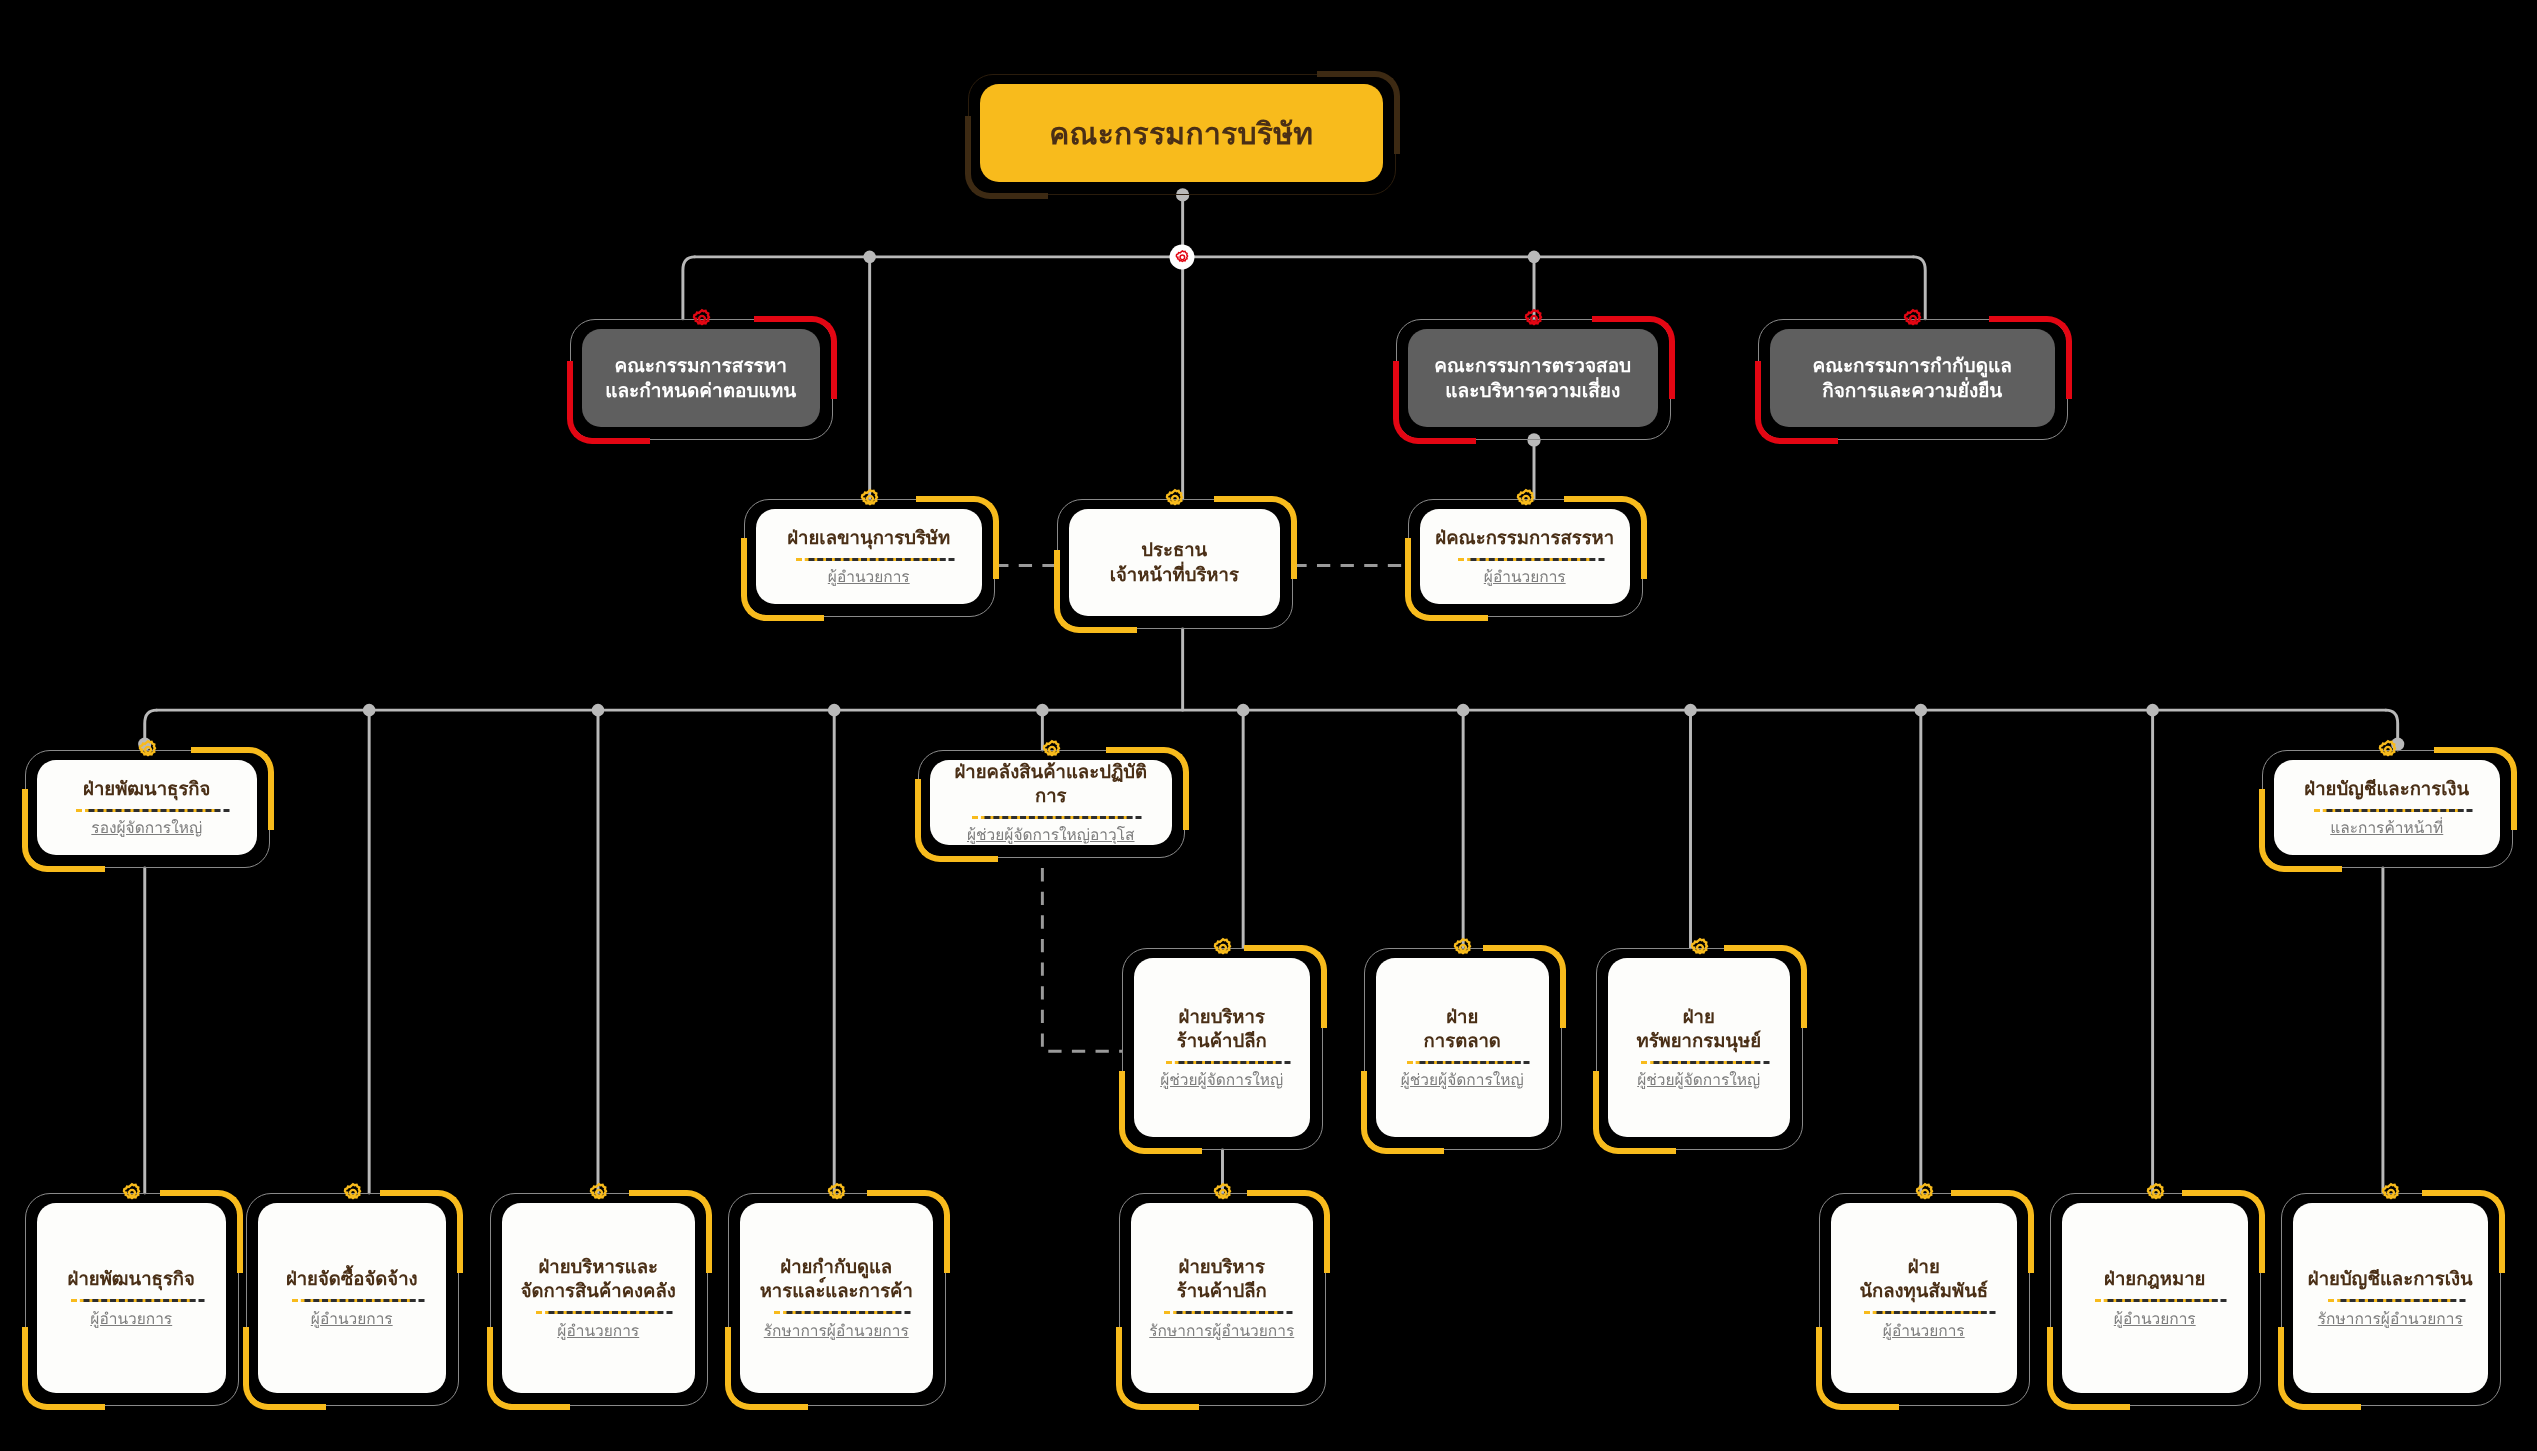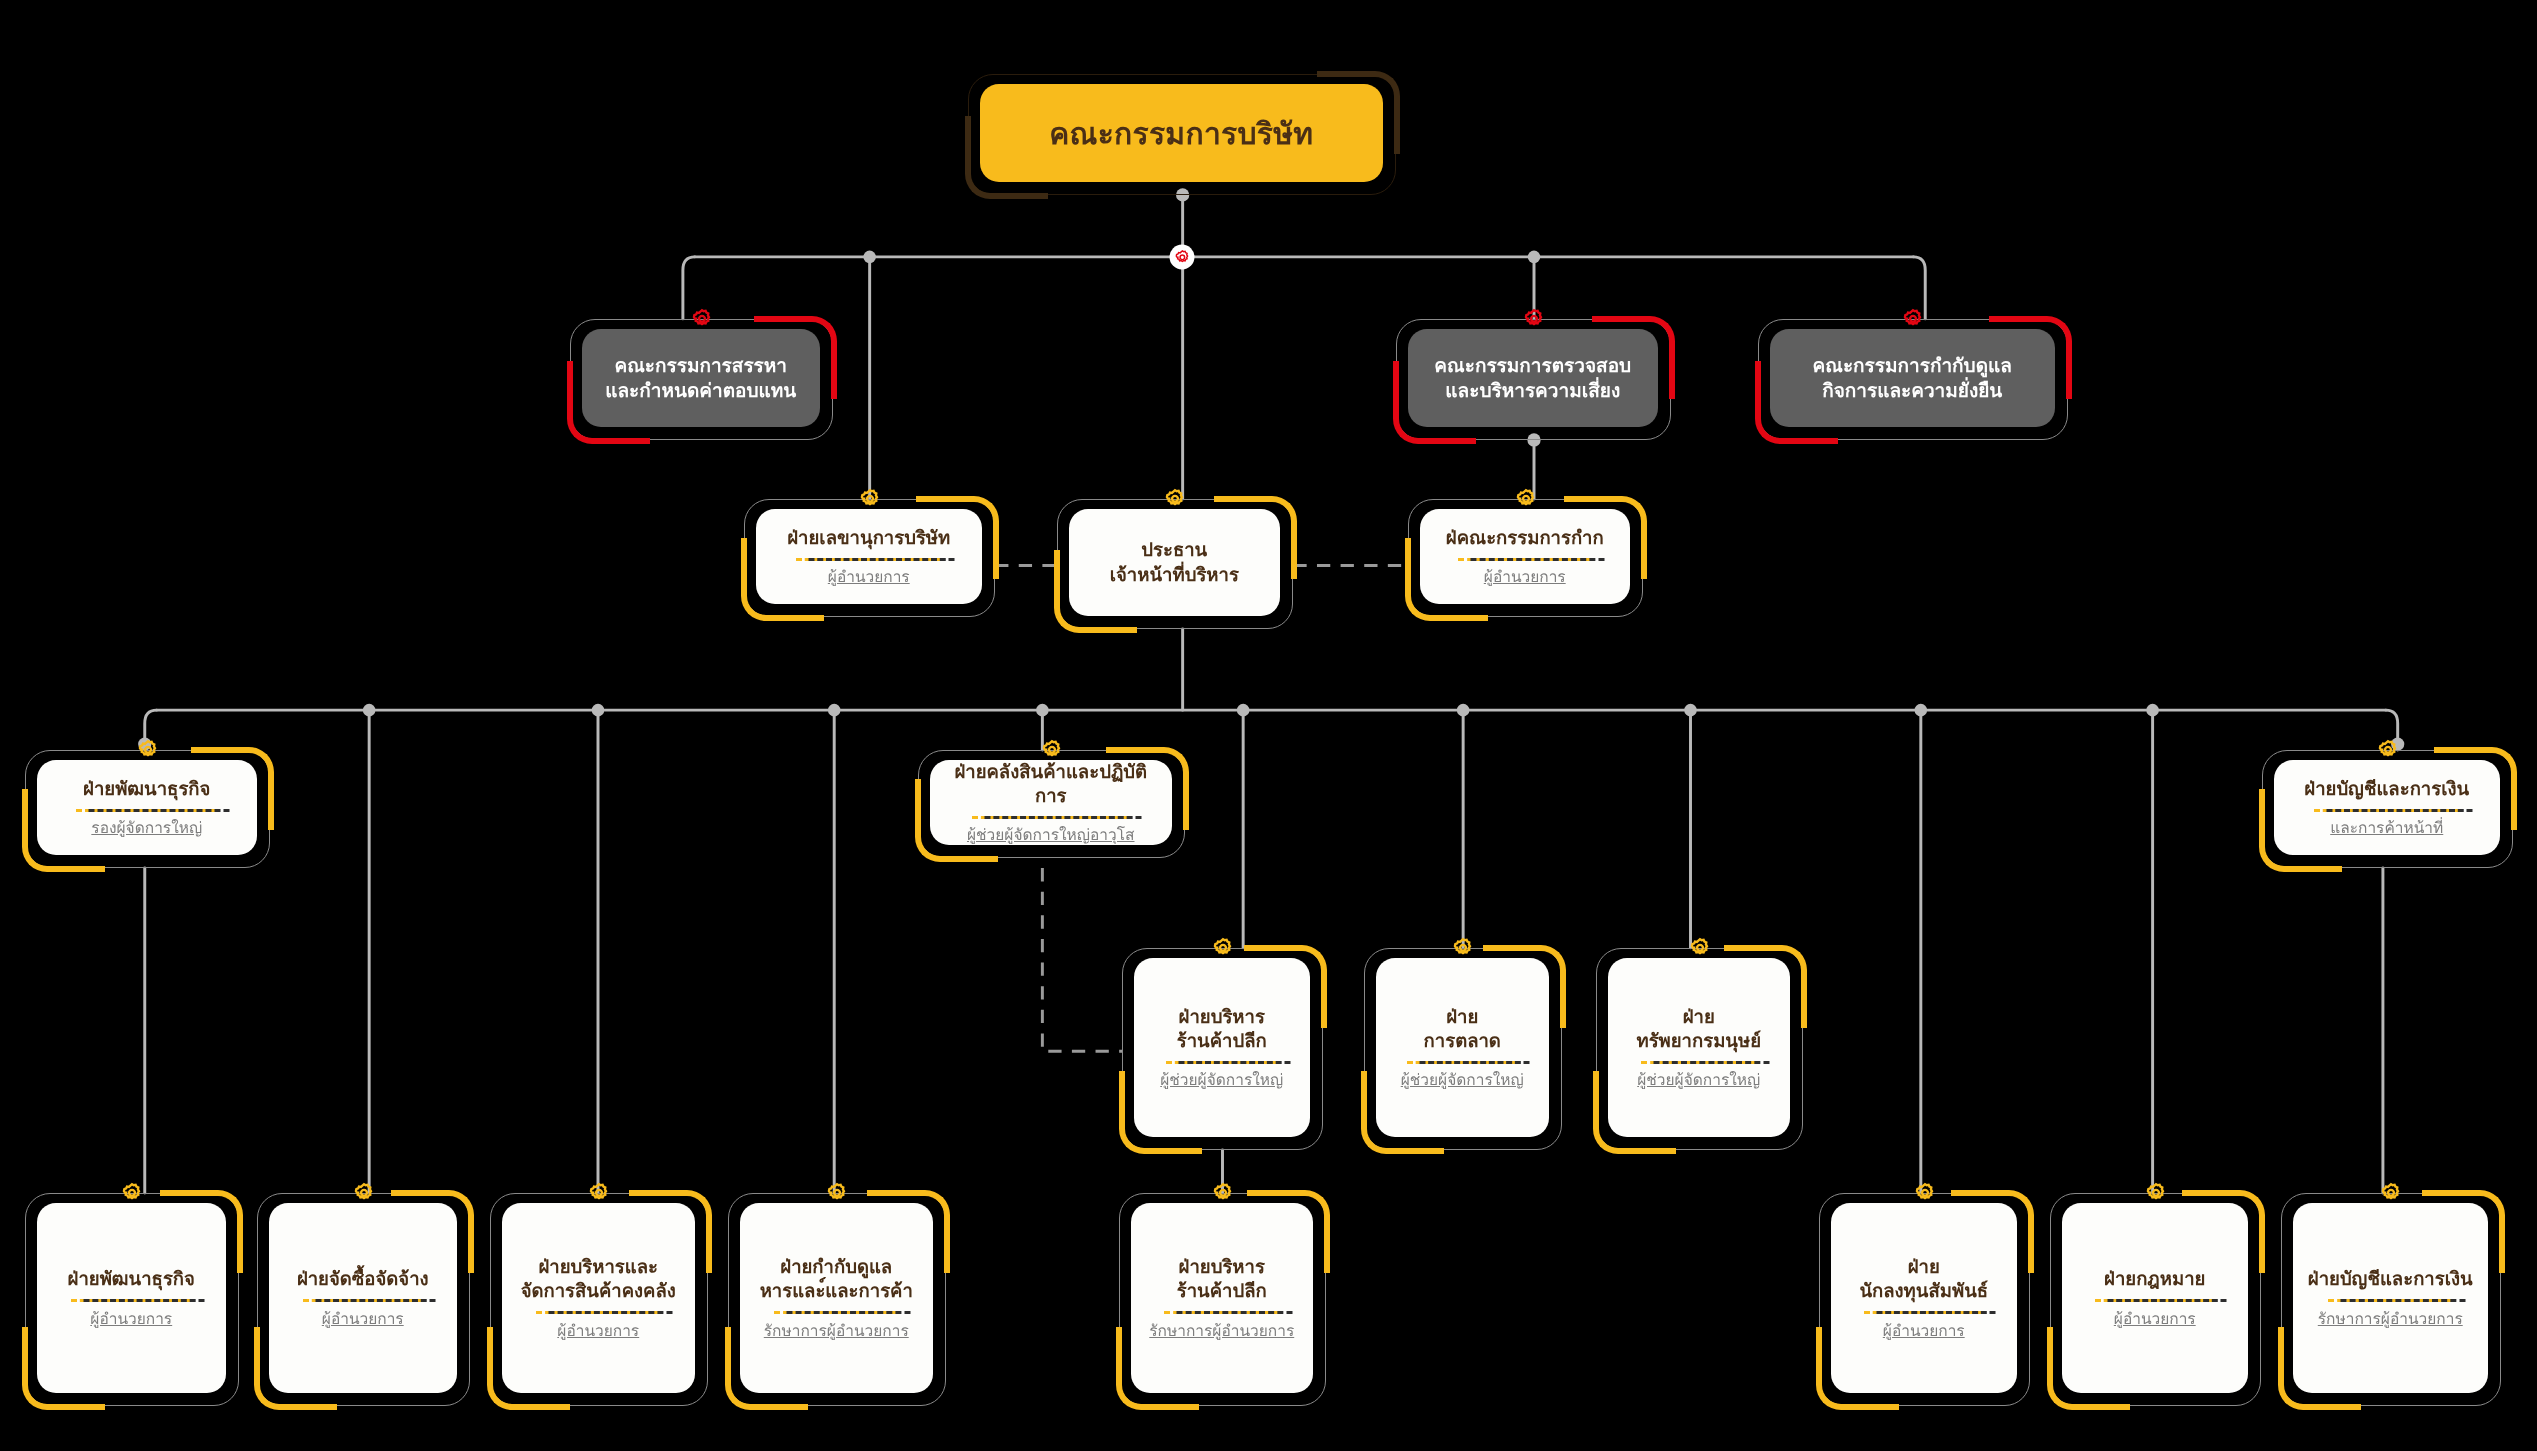--- a/index.html
+++ b/index.html
@@ -349,21 +349,21 @@
           </svg>
         </span>
       </div>
       <div class="node n-white" style="left: 1408px; top: 499px; width: 235px; height: 118px; --accent: #f8bb1c;">
         <div class="node-frame outline"></div>
         <div class="node-frame ring" style="width:calc(100% - 13.3px);height:calc(100% - 13.3px);"></div>
         <div class="accent-tr"></div>
         <div class="accent-bl"></div>
         <div class="node-body">
           <div class="title">
-            <div>ฝ่คณะกรรมการกำก</div>
+            <div>ฝ่คณะกรรมการสรรหา</div>
           </div>
           <div class="divider"></div>
           <div class="subtitle">ผู้อำนวยการ</div>
         </div>
         <span class="gear">
           <svg viewBox="0 0 24 24" aria-hidden="true">
             <path fill="none" stroke="#f8bb1c" stroke-width="2.4" d="M12 3.2l1.7 1.1 2-.4.8 1.9 1.9.8-.4 2 1.1 1.7-1.1 1.7.4 2-1.9.8-.8 1.9-2-.4-1.7 1.1-1.7-1.1-2 .4-.8-1.9-1.9-.8.4-2L4.9 12l-1.1-1.7.4-2 1.9-.8.8-1.9 2 .4z"></path>
             <circle cx="12" cy="12" r="3" fill="none" stroke="#f8bb1c" stroke-width="2.4"></circle>
           </svg>
         </span>
@@ -497,21 +497,21 @@
           <div class="divider"></div>
           <div class="subtitle">ผู้อำนวยการ</div>
         </div>
         <span class="gear">
           <svg viewBox="0 0 24 24" aria-hidden="true">
             <path fill="none" stroke="#f8bb1c" stroke-width="2.4" d="M12 3.2l1.7 1.1 2-.4.8 1.9 1.9.8-.4 2 1.1 1.7-1.1 1.7.4 2-1.9.8-.8 1.9-2-.4-1.7 1.1-1.7-1.1-2 .4-.8-1.9-1.9-.8.4-2L4.9 12l-1.1-1.7.4-2 1.9-.8.8-1.9 2 .4z"></path>
             <circle cx="12" cy="12" r="3" fill="none" stroke="#f8bb1c" stroke-width="2.4"></circle>
           </svg>
         </span>
       </div>
-      <div class="node n-white spaced" style="left: 257px; top: 1193px; width: 213px; height: 213px; --accent: #f8bb1c;">
+      <div class="node n-white spaced" style="left: 246px; top: 1193px; width: 213px; height: 213px; --accent: #f8bb1c;">
         <div class="node-frame outline"></div>
         <div class="node-frame ring" style="width:calc(100% - 13.3px);height:calc(100% - 13.3px);"></div>
         <div class="accent-tr"></div>
         <div class="accent-bl"></div>
         <div class="node-body">
           <div class="title">
             <div>ฝ่ายจัดซื้อจัดจ้าง</div>
           </div>
           <div class="divider"></div>
           <div class="subtitle">ผู้อำนวยการ</div>

